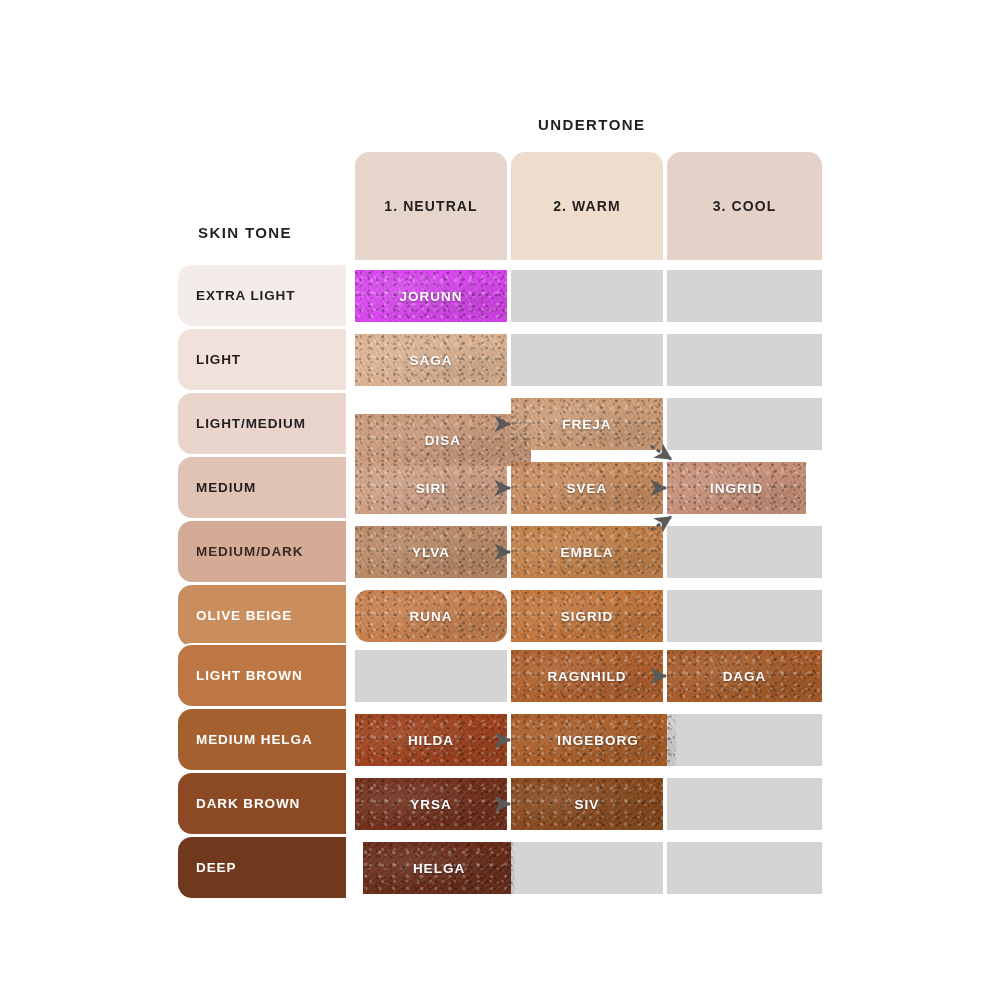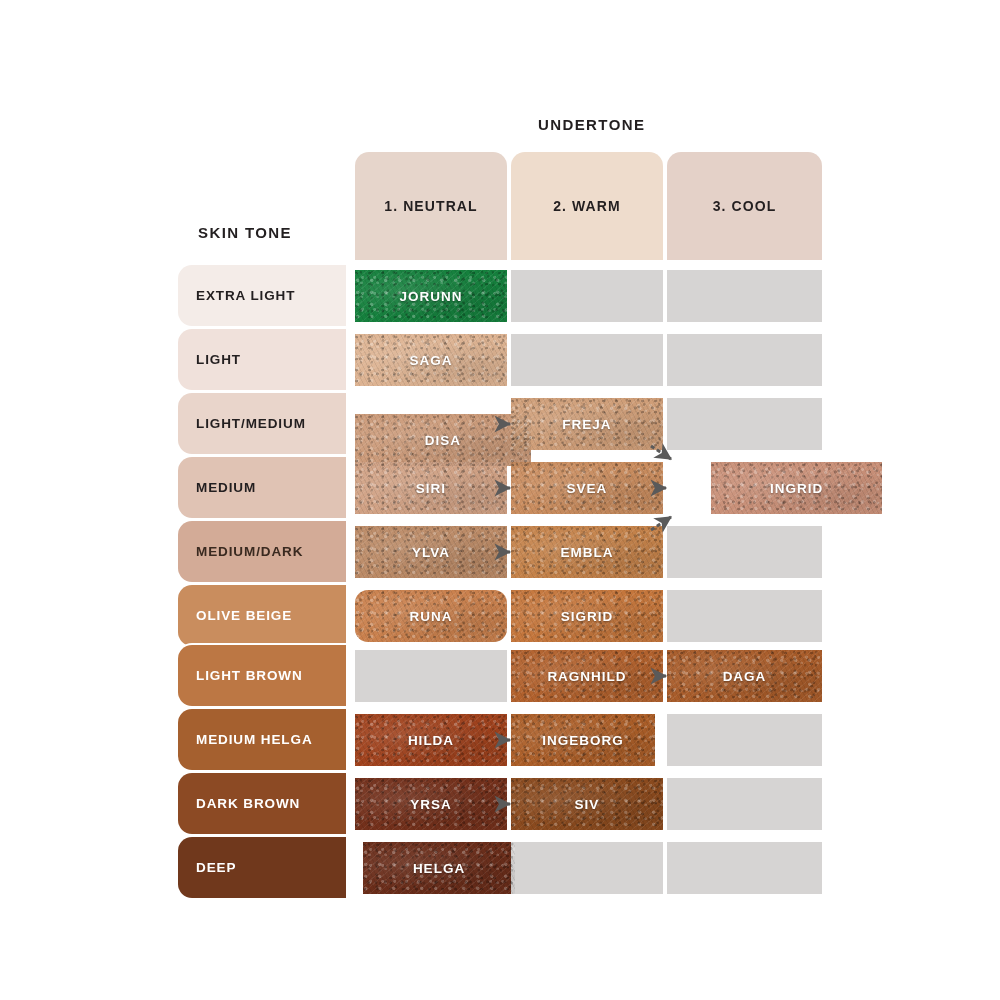--- a/index.html
+++ b/index.html
@@ -171,21 +171,21 @@
         <span>MEDIUM HELGA</span>
       </div>
       <div class="row-head" style="top: 773px; background: rgb(140, 74, 36); color: rgb(255, 255, 255); z-index: 18;">
         <span>DARK BROWN</span>
       </div>
       <div class="row-head" style="top: 837px; background: rgb(112, 56, 28); color: rgb(255, 255, 255); z-index: 19;">
         <span>DEEP</span>
       </div>
     </div>
   <div id="cells">
-      <div class="swatch filled" style="left: 355px; top: 270px; width: 152px; height: 52px; background: #15803d;">
+      <div class="swatch filled" style="left: 355px; top: 270px; width: 152px; height: 52px; background: #d946ef;">
         <span class="label">JORUNN</span>
       </div>
       <div class="swatch empty" style="left: 511px; top: 270px; width: 152px; height: 52px;"></div>
       <div class="swatch empty" style="left: 667px; top: 270px; width: 155px; height: 52px;"></div>
       <div class="swatch filled" style="left: 355px; top: 334px; width: 152px; height: 52px; background: rgb(221, 179, 146);">
         <span class="label">SAGA</span>
       </div>
       <div class="swatch empty" style="left: 511px; top: 334px; width: 152px; height: 52px;"></div>
       <div class="swatch empty" style="left: 667px; top: 334px; width: 155px; height: 52px;"></div>
       <div class="swatch filled" style="left: 355px; top: 414px; width: 176px; height: 52px; background: rgb(203, 154, 121);">
@@ -194,21 +194,21 @@
       <div class="swatch filled" style="left: 511px; top: 398px; width: 152px; height: 52px; background: rgb(207, 158, 120);">
         <span class="label">FREJA</span>
       </div>
       <div class="swatch empty" style="left: 667px; top: 398px; width: 155px; height: 52px;"></div>
       <div class="swatch filled" style="left: 355px; top: 462px; width: 152px; height: 52px; background: rgb(208, 161, 132);">
         <span class="label">SIRI</span>
       </div>
       <div class="swatch filled" style="left: 511px; top: 462px; width: 152px; height: 52px; background: rgb(201, 140, 94);">
         <span class="label">SVEA</span>
       </div>
-      <div class="swatch filled" style="left: 667px; top: 462px; width: 171px; height: 52px; background: rgb(201, 144, 120); margin-left: 44px;">
+      <div class="swatch filled" style="left: 667px; top: 462px; width: 139px; height: 52px; background: rgb(201, 144, 120);">
         <span class="label">INGRID</span>
       </div>
       <div class="swatch filled" style="left: 355px; top: 526px; width: 152px; height: 52px; background: rgb(187, 138, 102);">
         <span class="label">YLVA</span>
       </div>
       <div class="swatch filled" style="left: 511px; top: 526px; width: 152px; height: 52px; background: rgb(196, 130, 74);">
         <span class="label">EMBLA</span>
       </div>
       <div class="swatch empty" style="left: 667px; top: 526px; width: 155px; height: 52px;"></div>
       <div class="swatch filled" style="left: 355px; top: 590px; width: 152px; height: 52px; background: rgb(201, 128, 77); border-radius: 13px;">
@@ -221,21 +221,21 @@
       <div class="swatch empty" style="left: 355px; top: 650px; width: 152px; height: 52px;"></div>
       <div class="swatch filled" style="left: 511px; top: 650px; width: 152px; height: 52px; background: rgb(177, 97, 45);">
         <span class="label">RAGNHILD</span>
       </div>
       <div class="swatch filled" style="left: 667px; top: 650px; width: 155px; height: 52px; background: rgb(168, 92, 42);">
         <span class="label">DAGA</span>
       </div>
       <div class="swatch filled" style="left: 355px; top: 714px; width: 152px; height: 52px; background: rgb(160, 66, 29);">
         <span class="label">HILDA</span>
       </div>
-      <div class="swatch filled" style="left: 511px; top: 714px; width: 144px; height: 52px; background: rgb(171, 94, 40);">
+      <div class="swatch filled" style="left: 511px; top: 714px; width: 156px; height: 52px; background: rgb(171, 94, 40); padding-left: 9px;">
         <span class="label">INGEBORG</span>
       </div>
       <div class="swatch empty" style="left: 667px; top: 714px; width: 155px; height: 52px;"></div>
       <div class="swatch filled" style="left: 355px; top: 778px; width: 152px; height: 52px; background: rgb(115, 48, 27);">
         <span class="label">YRSA</span>
       </div>
       <div class="swatch filled" style="left: 511px; top: 778px; width: 152px; height: 52px; background: rgb(138, 74, 30);">
         <span class="label">SIV</span>
       </div>
       <div class="swatch empty" style="left: 667px; top: 778px; width: 155px; height: 52px;"></div>

